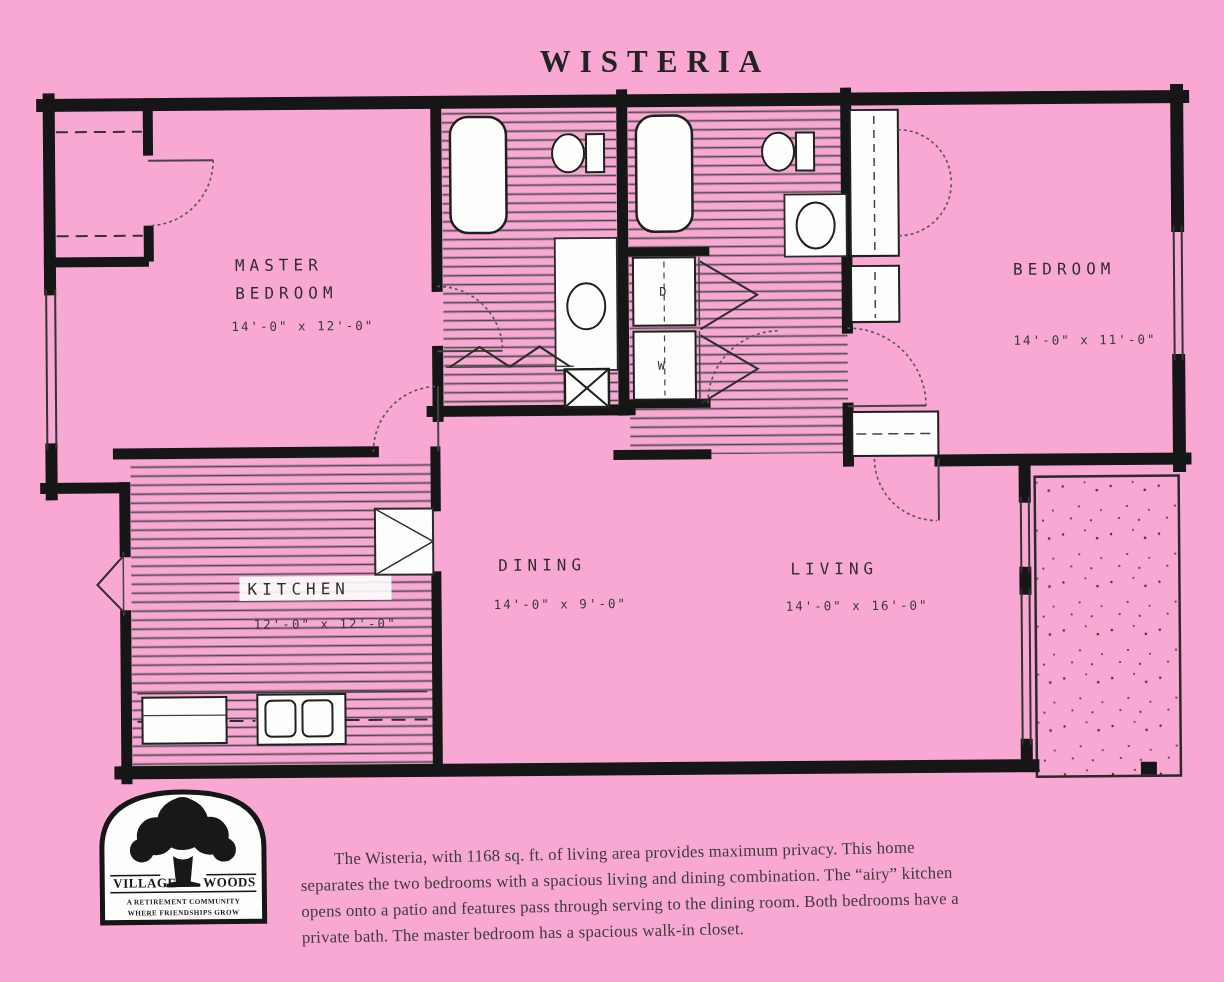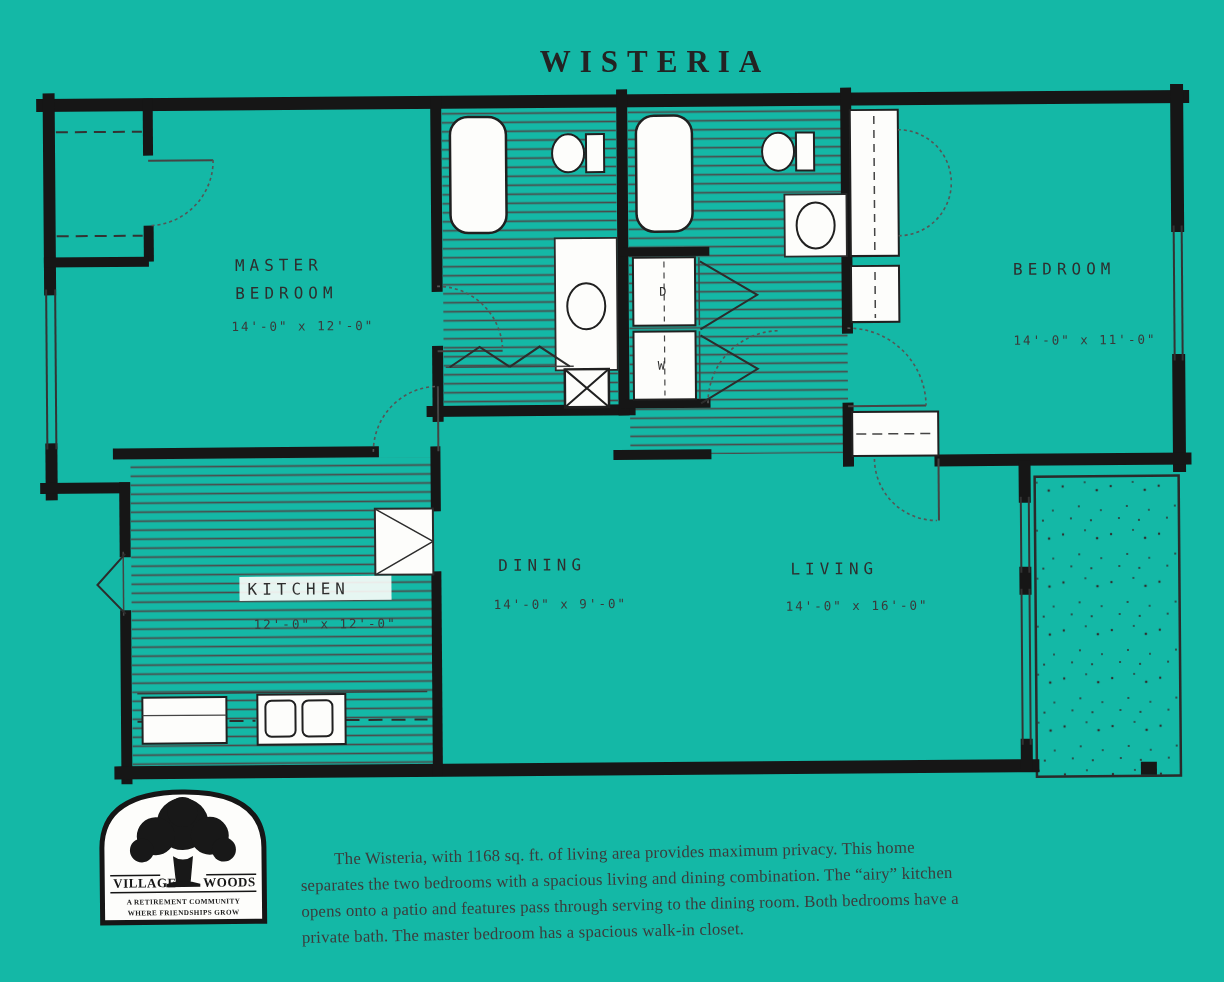--- a/index.html
+++ b/index.html
@@ -1,17 +1,17 @@
 <!DOCTYPE html>
 <html><head>
 <meta charset="utf-8">
 <style>
   html,body{margin:0;padding:0;}
   body{width:1224px;height:982px;background:#e9e9e7;}
-  .page{position:relative;width:1224px;height:982px;background:#14b8a6;overflow:hidden;
+  .page{position:relative;width:1224px;height:982px;background:#f9a8d4;overflow:hidden;
         font-family:"Liberation Serif",serif;}
   .title{position:absolute;left:0;top:44px;width:1310px;text-align:center;
          font-size:31px;letter-spacing:9px;color:#232323;font-weight:600;
          font-family:"Liberation Serif",serif;}
   .plan-wrap{position:absolute;left:0;top:0;width:1224px;height:800px;transform:rotate(-0.45deg);}
   svg text{font-family:"DejaVu Sans Mono",monospace;fill:#2e2e2e;}
   .room-name{font-size:16px;letter-spacing:5px;}
   .room-dims{font-size:12.5px;letter-spacing:2px;fill:#3a3a3a;}
   .appl{font-size:12px;letter-spacing:0;}
   .logo{position:absolute;left:96px;top:786px;width:178px;height:142px;transform:rotate(-0.6deg);}

